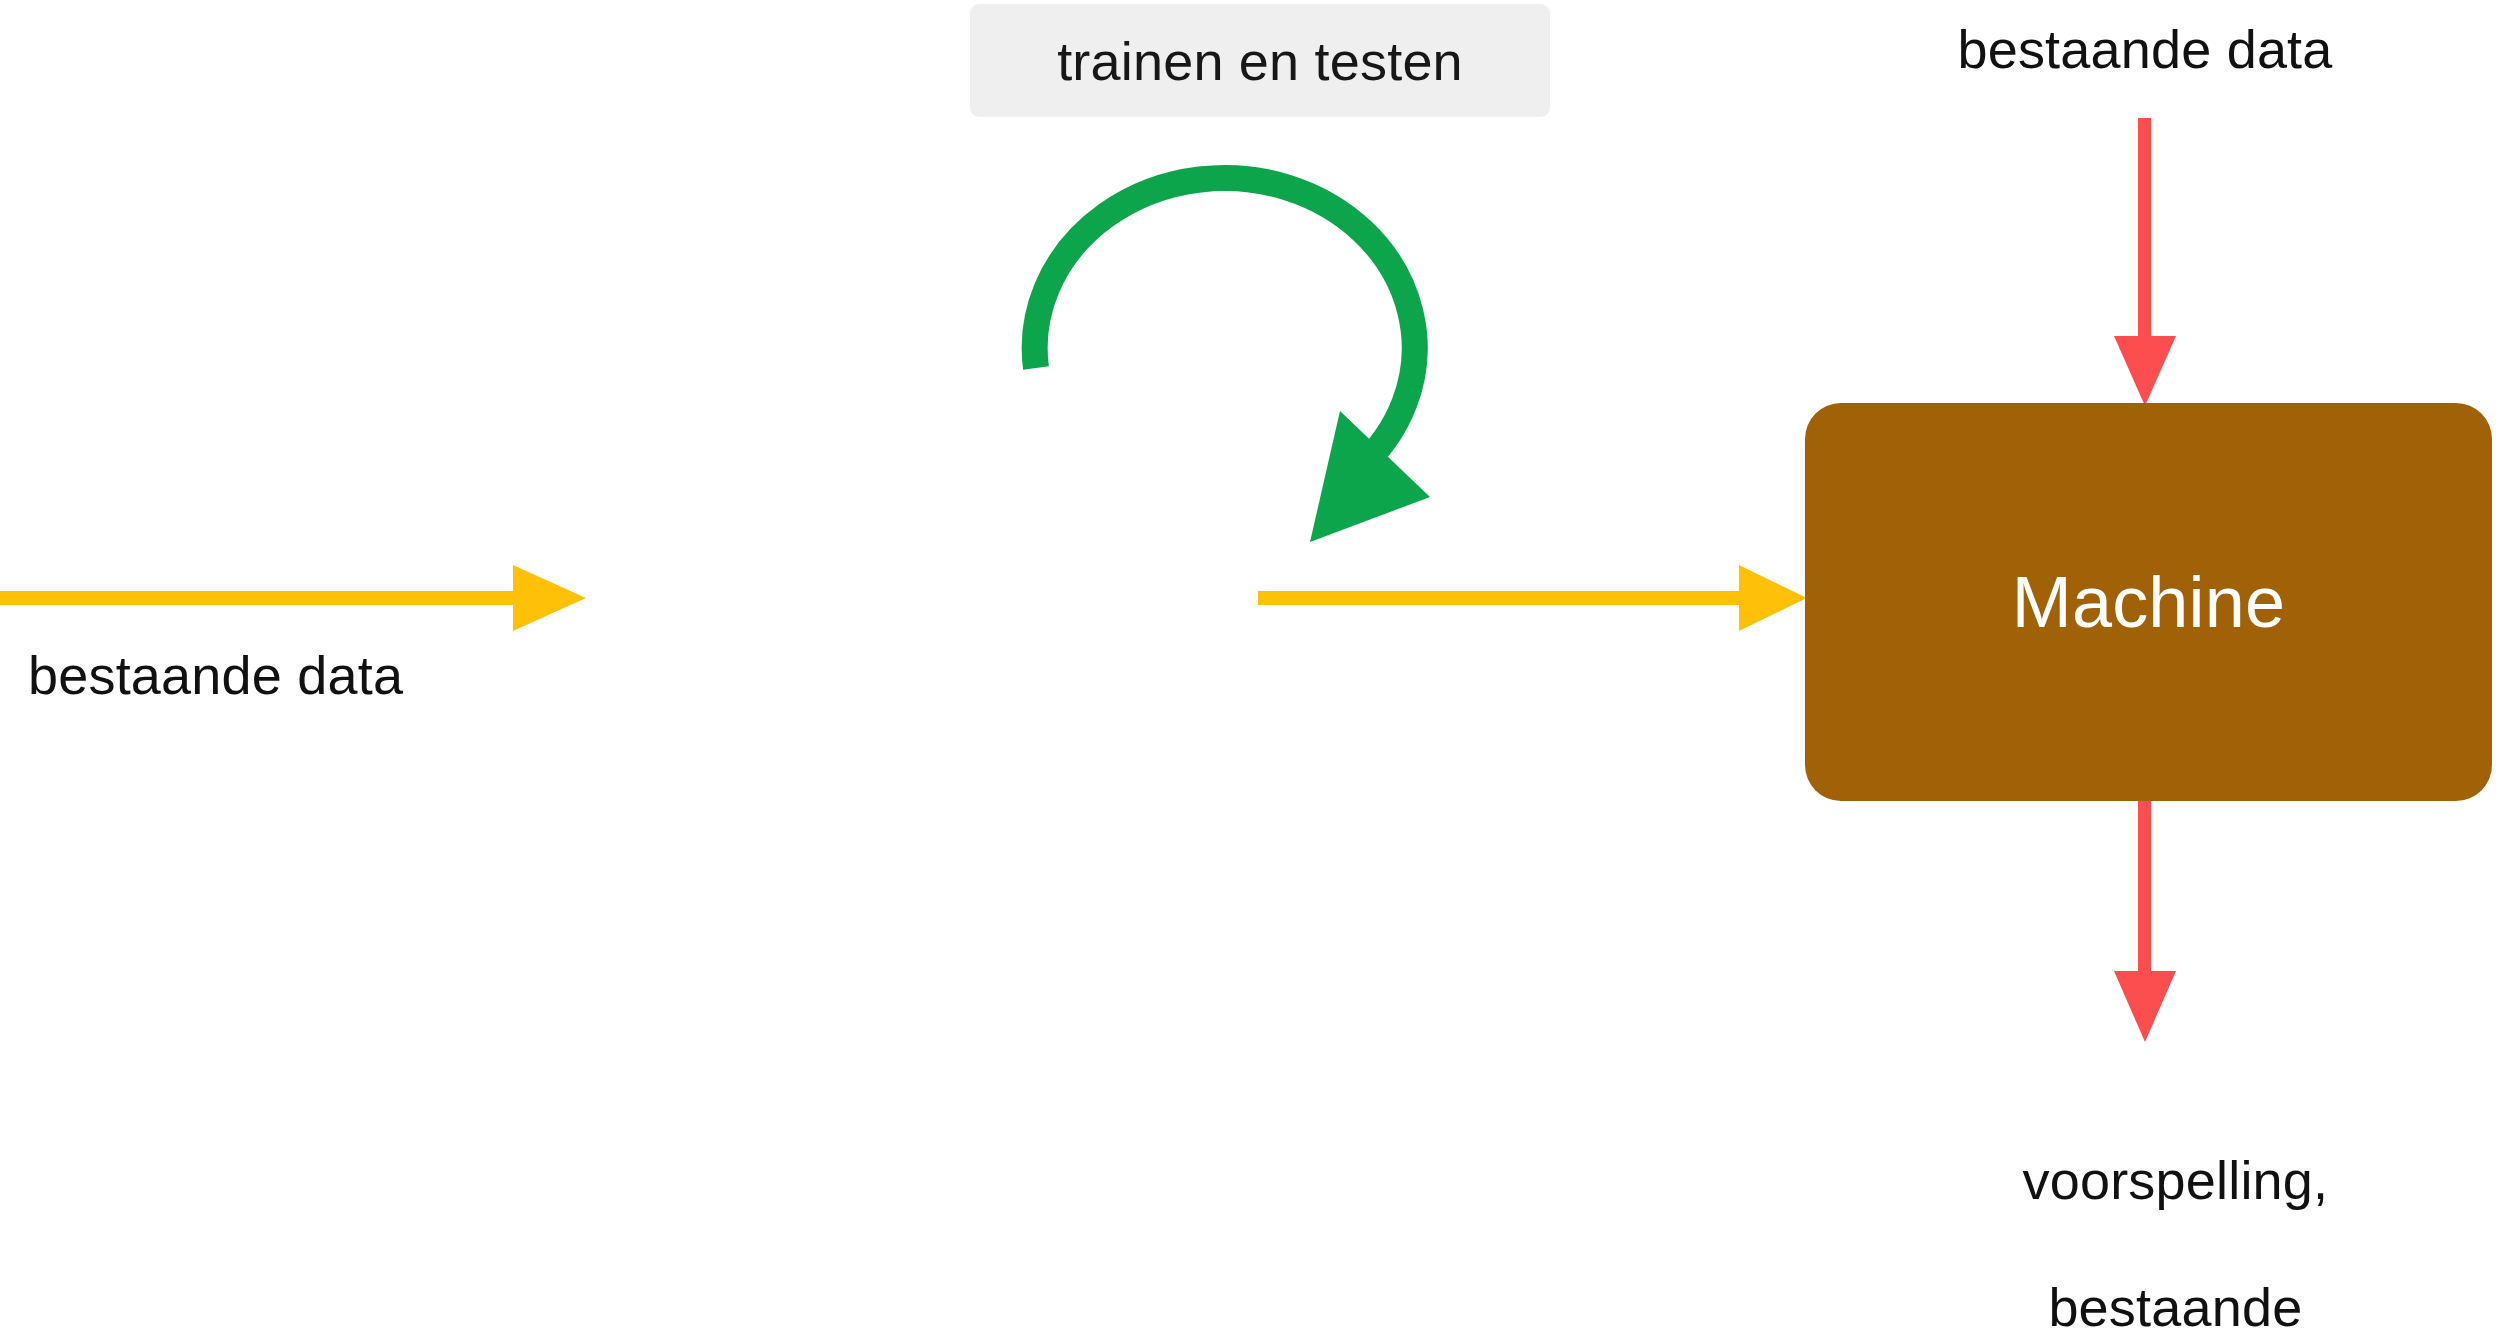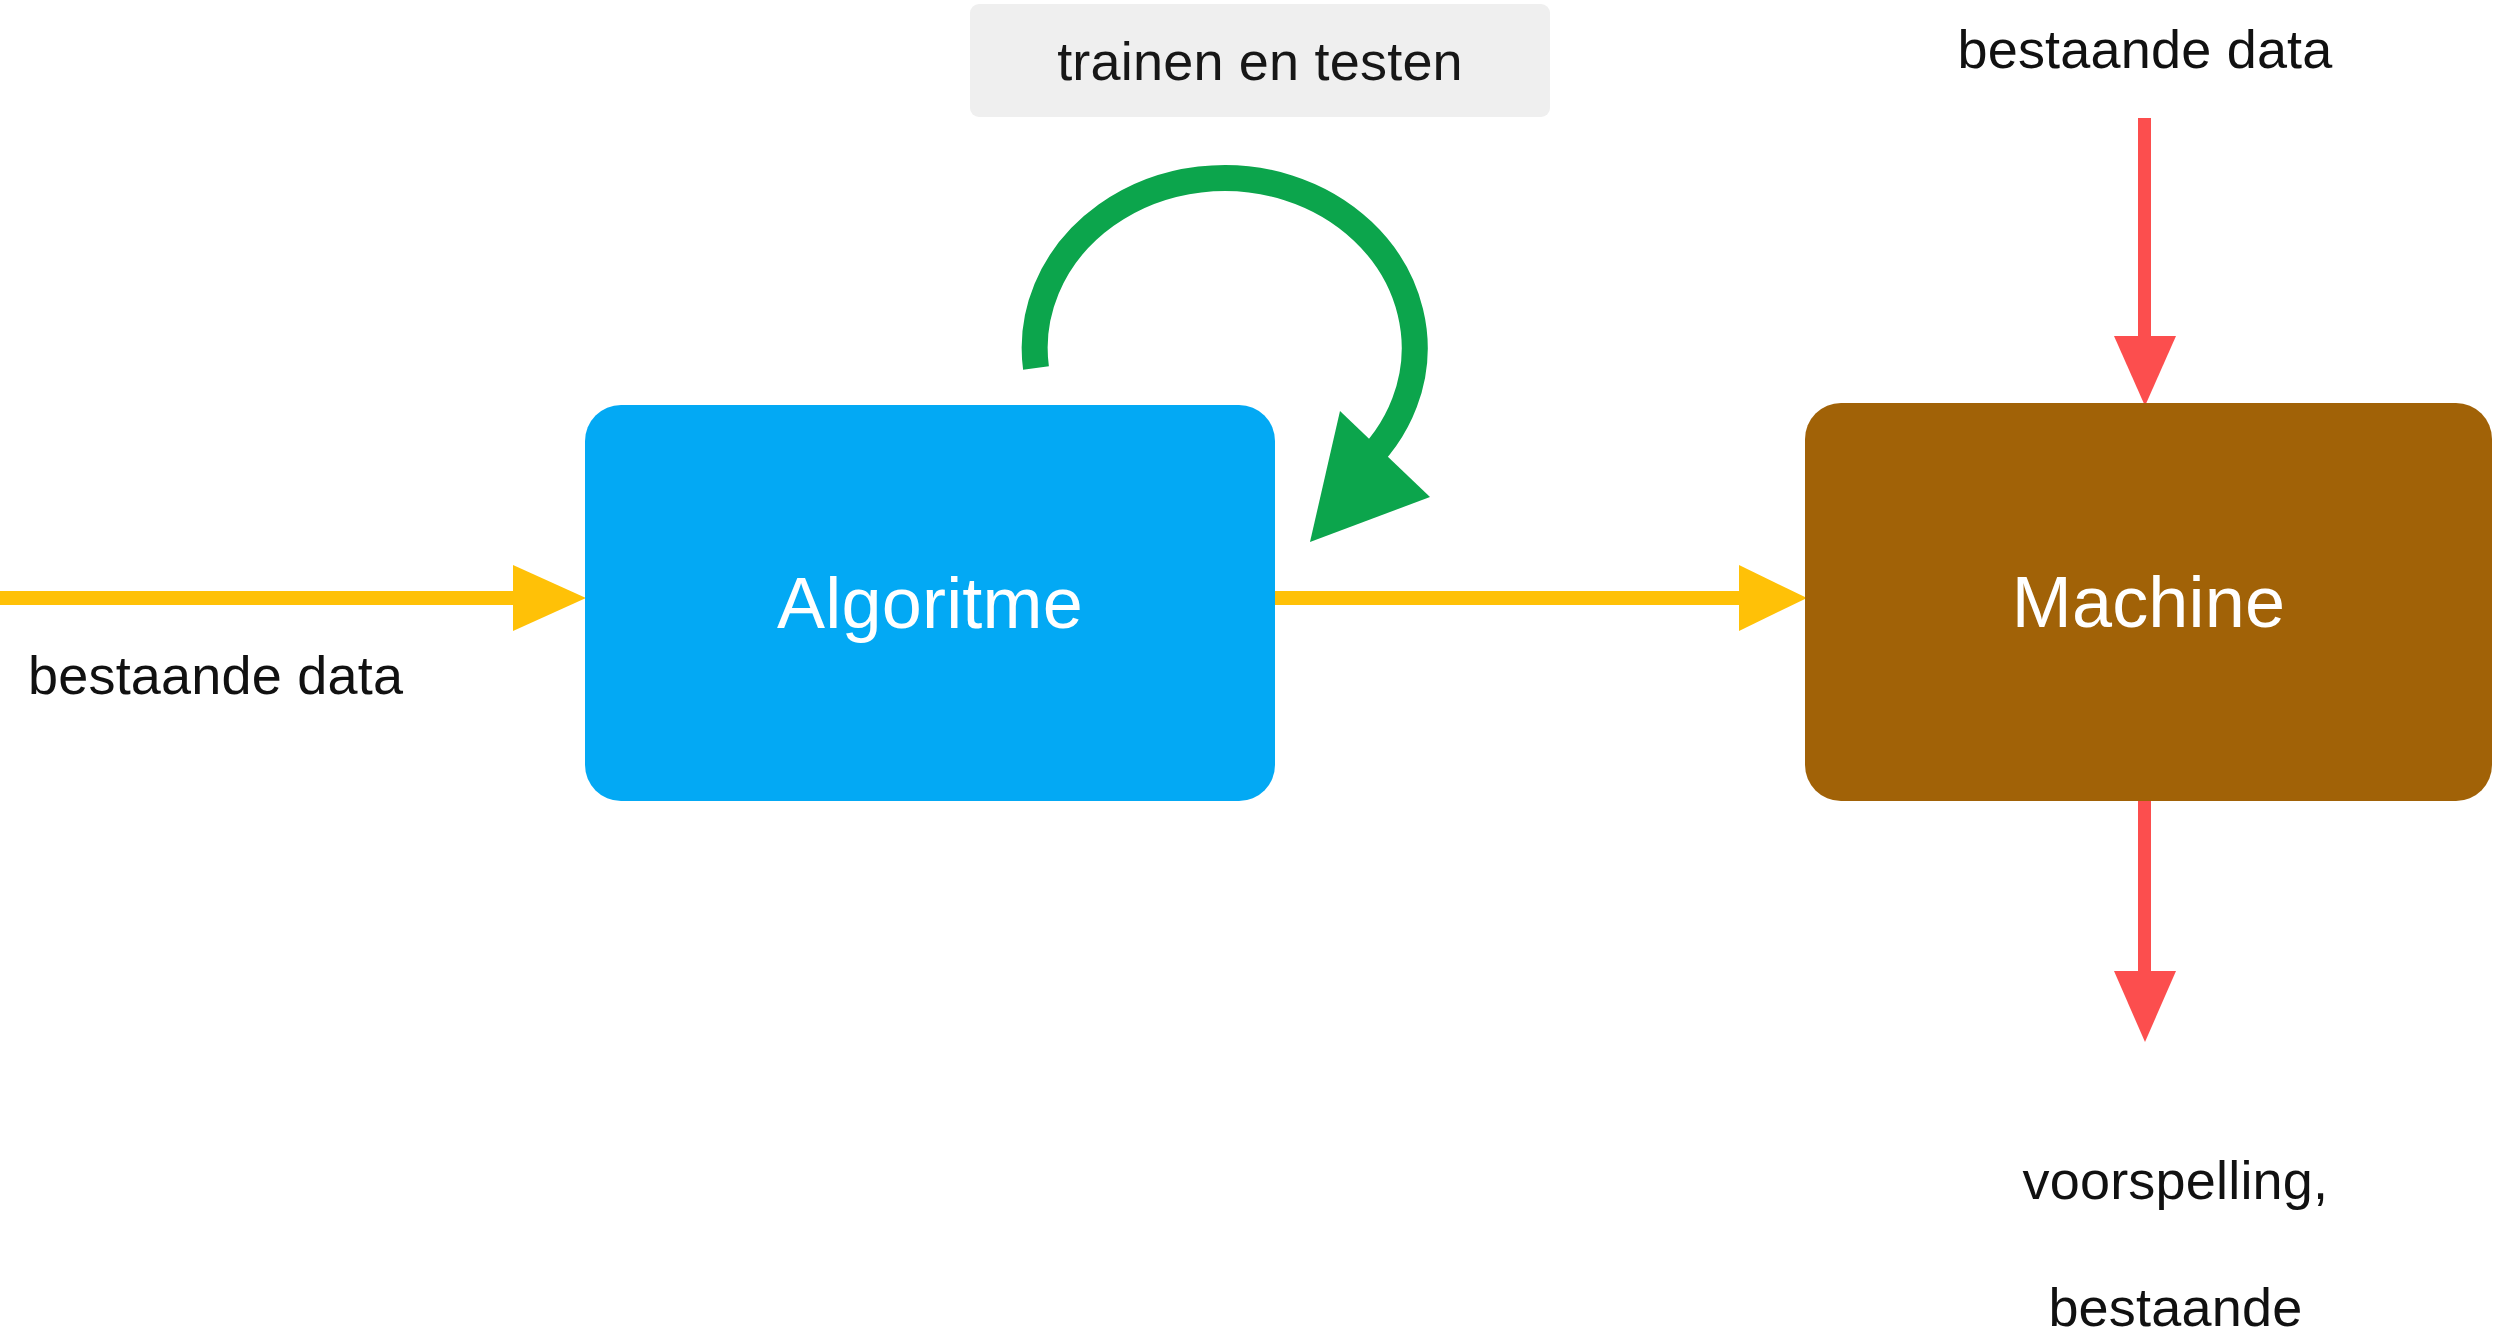--- a/index.html
+++ b/index.html
@@ -129,23 +129,20 @@
 
     <g>
       <rect x="2138" y="790" width="13" height="184" fill="#FC4E4E"></rect>
       <polygon points="2114,971 2176,971 2145,1042" fill="#FC4E4E"></polygon>
     </g>
 
   </svg>
 
   <div id="label-trainen">trainen en testen</div>
 
-  <div class="proc-box" id="box-algoritme">
-    <span class="proc-label">Algoritme</span>
-  </div>
 
   <div class="proc-box" id="box-ml-model">
     <div>
       <span class="proc-label">Machine</span>
     </div>
   </div>
 
   <div class="caption" id="caption-bestaande">bestaande data</div>
 
   <div class="caption" id="caption-realtime">bestaande data</div>

